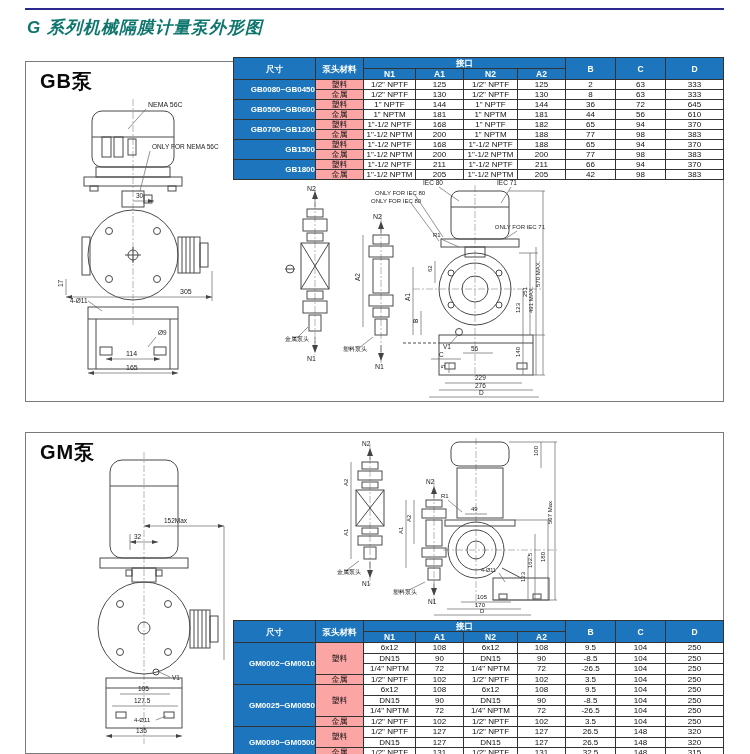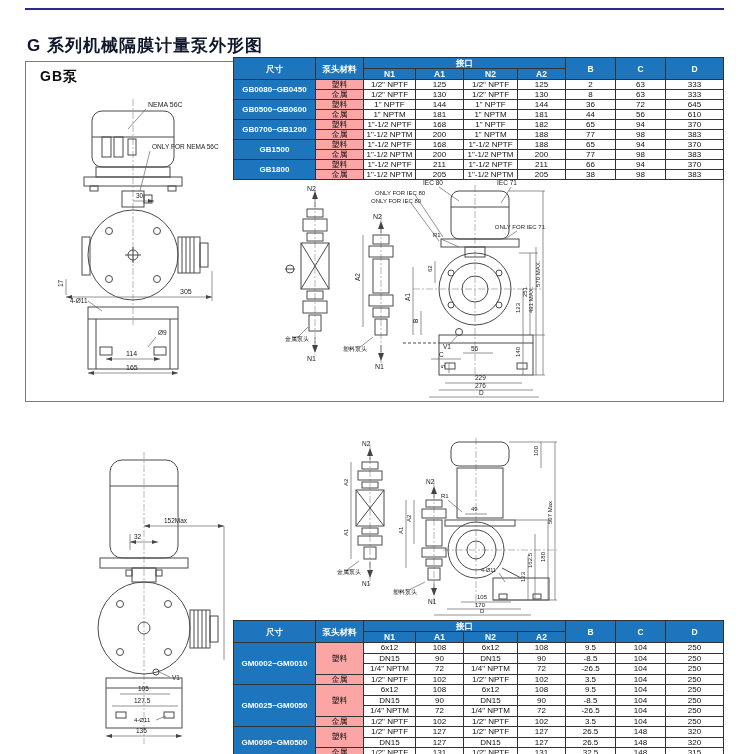--- a/index.html
+++ b/index.html
@@ -1,29 +1,29 @@
 <!DOCTYPE html>
 <html><head>
 <meta charset="utf-8">
 <style>
   html,body{margin:0;padding:0;background:#ffffff;}
   body{font-family:"Liberation Sans","DejaVu Sans",sans-serif;}
   #page{position:relative;width:750px;height:754px;background:#fff;overflow:hidden;}
   .toprule{position:absolute;left:25px;top:8px;width:699px;height:2px;background:#2a2a8e;}
-  .pagetitle{position:absolute;left:27px;top:34px;font-size:17px;font-weight:bold;color:#0f172a;letter-spacing:1px;}
+  .pagetitle{position:absolute;left:27px;top:16px;font-size:17px;font-weight:bold;color:#0f766e;letter-spacing:1px;font-style:italic;}
   .panel{position:absolute;border:1px solid #7a7a7a;background:#fff;}
   #gb-panel{left:25px;top:61px;width:697px;height:339px;}
   #gm-panel{left:25px;top:432px;width:697px;height:320px;}
-  .panel-label{position:absolute;left:14px;top:6px;font-size:14px;font-weight:bold;color:#0a0a0a;letter-spacing:1px;}
+  .panel-label{position:absolute;left:14px;top:6px;font-size:20px;font-weight:bold;color:#0a0a0a;letter-spacing:1px;}
   .spec-table{position:absolute;border-collapse:collapse;width:490px;table-layout:fixed;background:#fff;}
   #gb-table{left:233px;top:57px;}
   #gm-table{left:233px;top:620px;}
   .spec-table th,.spec-table td{border:1px solid #333;padding:0;margin:0;text-align:center;vertical-align:middle;font-size:8px;line-height:9px;white-space:nowrap;overflow:hidden;color:#111;}
   .spec-table th{background:#1d76bd;color:#fff;font-weight:bold;font-size:8.5px;line-height:10px;}
-  .spec-table td.size-cell{background:#1d76bd;color:#fff;font-weight:bold;font-size:8px;}
+  .spec-table td.size-cell{background:#1d76bd;color:#fff;font-weight:bold;font-size:8px;text-align:right;}
   .spec-table td.mat-cell{background:#fca5a5;color:#111;}
   #gm-table td{line-height:9.5px;}
   svg{position:absolute;overflow:visible;}
   svg text{fill:#222;font-family:"Liberation Sans","DejaVu Sans",sans-serif;}
   .geo{stroke:#4a4a4a;fill:none;stroke-width:1;}
   .dim{stroke:#666;fill:none;stroke-width:0.7;}
   .cl{stroke:#888;fill:none;stroke-width:0.6;stroke-dasharray:7 2 2 2;}
   .arr{fill:#444;stroke:none;}
 </style>
 </head>
@@ -244,20 +244,23 @@
       <text transform="rotate(-90 237 180)" x="237" y="180" font-size="6">140</text>
       <line class="dim" x1="247" y1="76" x2="247" y2="158"></line>
       <text transform="rotate(-90 244 120)" x="244" y="120" font-size="6">251</text>
       <line class="dim" x1="253" y1="70" x2="253" y2="198"></line>
       <text transform="rotate(-90 250 136)" x="250" y="136" font-size="6">491 MAX.</text>
       <line class="dim" x1="260" y1="14" x2="260" y2="198"></line>
       <text transform="rotate(-90 257 110)" x="257" y="110" font-size="6">570 MAX.</text>
     </g>
   </svg>
 
+  <div id="gm-panel" class="panel">
+    <div class="panel-label">GM泵</div>
+  </div>
 
   <svg id="gm-front" style="left:58px;top:448px" width="180" height="300" viewBox="0 0 180 300">
     <line class="cl" x1="86" y1="4" x2="86" y2="296"></line>
     <g class="geo">
       <rect x="52" y="12" width="68" height="98" rx="12"></rect>
       <line x1="52" y1="38" x2="120" y2="38"></line>
       <rect x="42" y="110" width="88" height="10"></rect>
     </g>
     <g>
       <line class="dim" x1="86" y1="78" x2="166" y2="78"></line>
@@ -543,21 +546,21 @@
           <td>66</td>
           <td>94</td>
           <td>370</td>
         </tr>
         <tr>
           <td class="mat-cell">金属</td>
           <td>1"-1/2 NPTM</td>
           <td>205</td>
           <td>1"-1/2 NPTM</td>
           <td>205</td>
-          <td>38</td>
+          <td>42</td>
           <td>98</td>
           <td>383</td>
         </tr>
       </tbody>
   </table>
 
   <table id="gm-table" class="spec-table">
     <colgroup>
       <col style="width:82px">
         <col style="width:48px">

